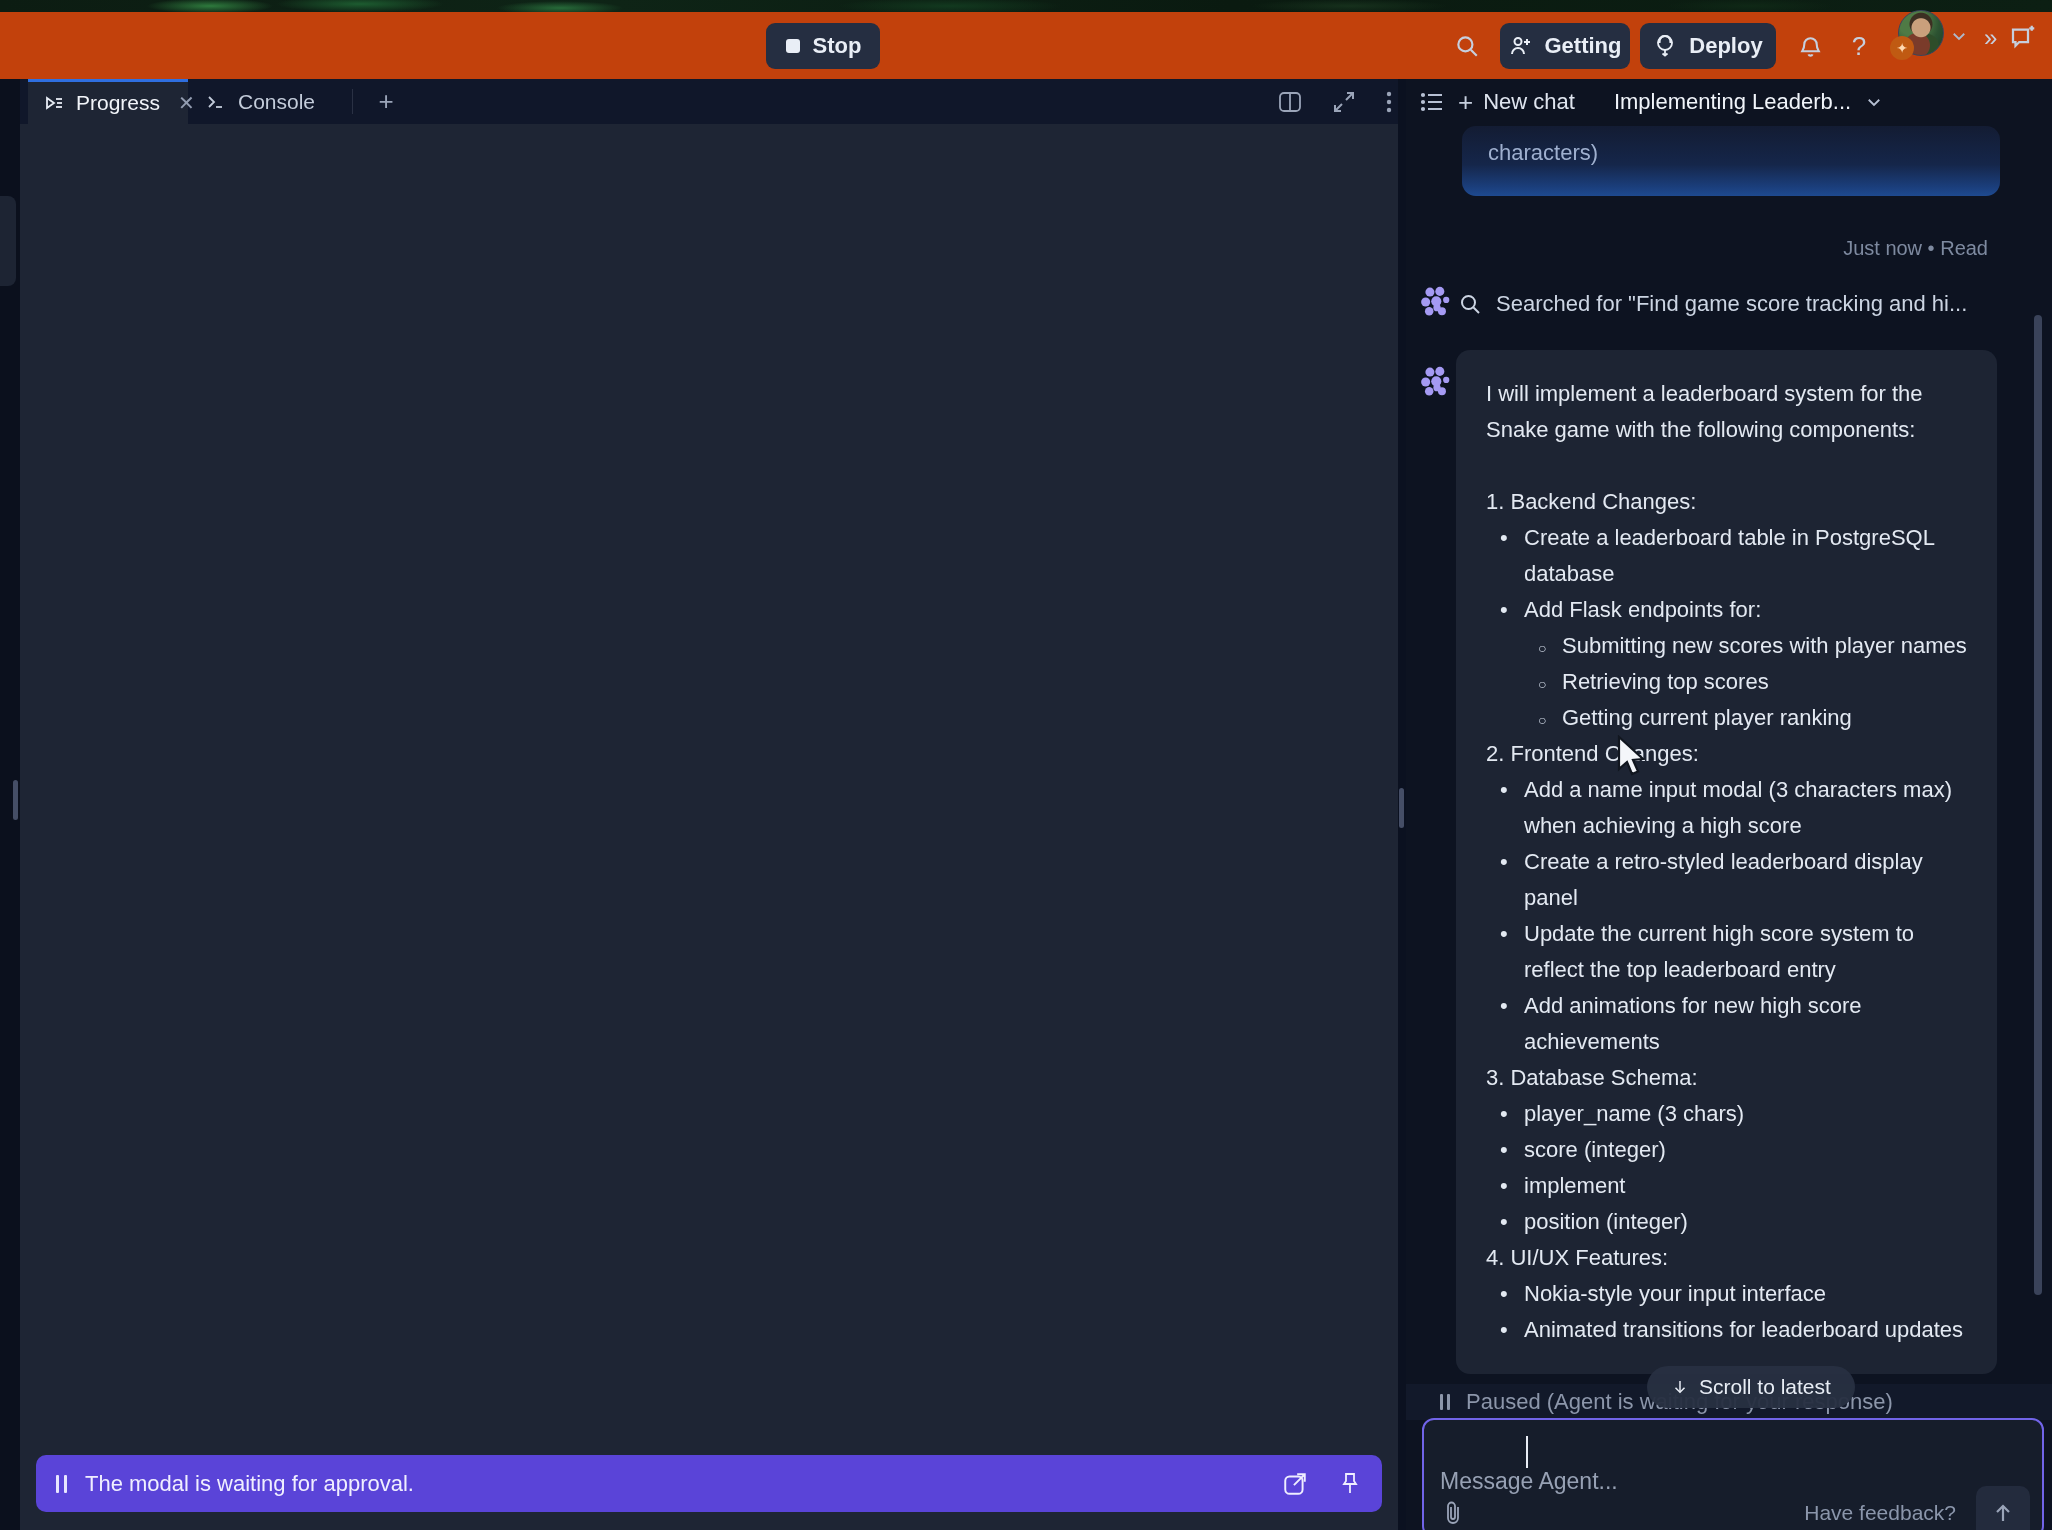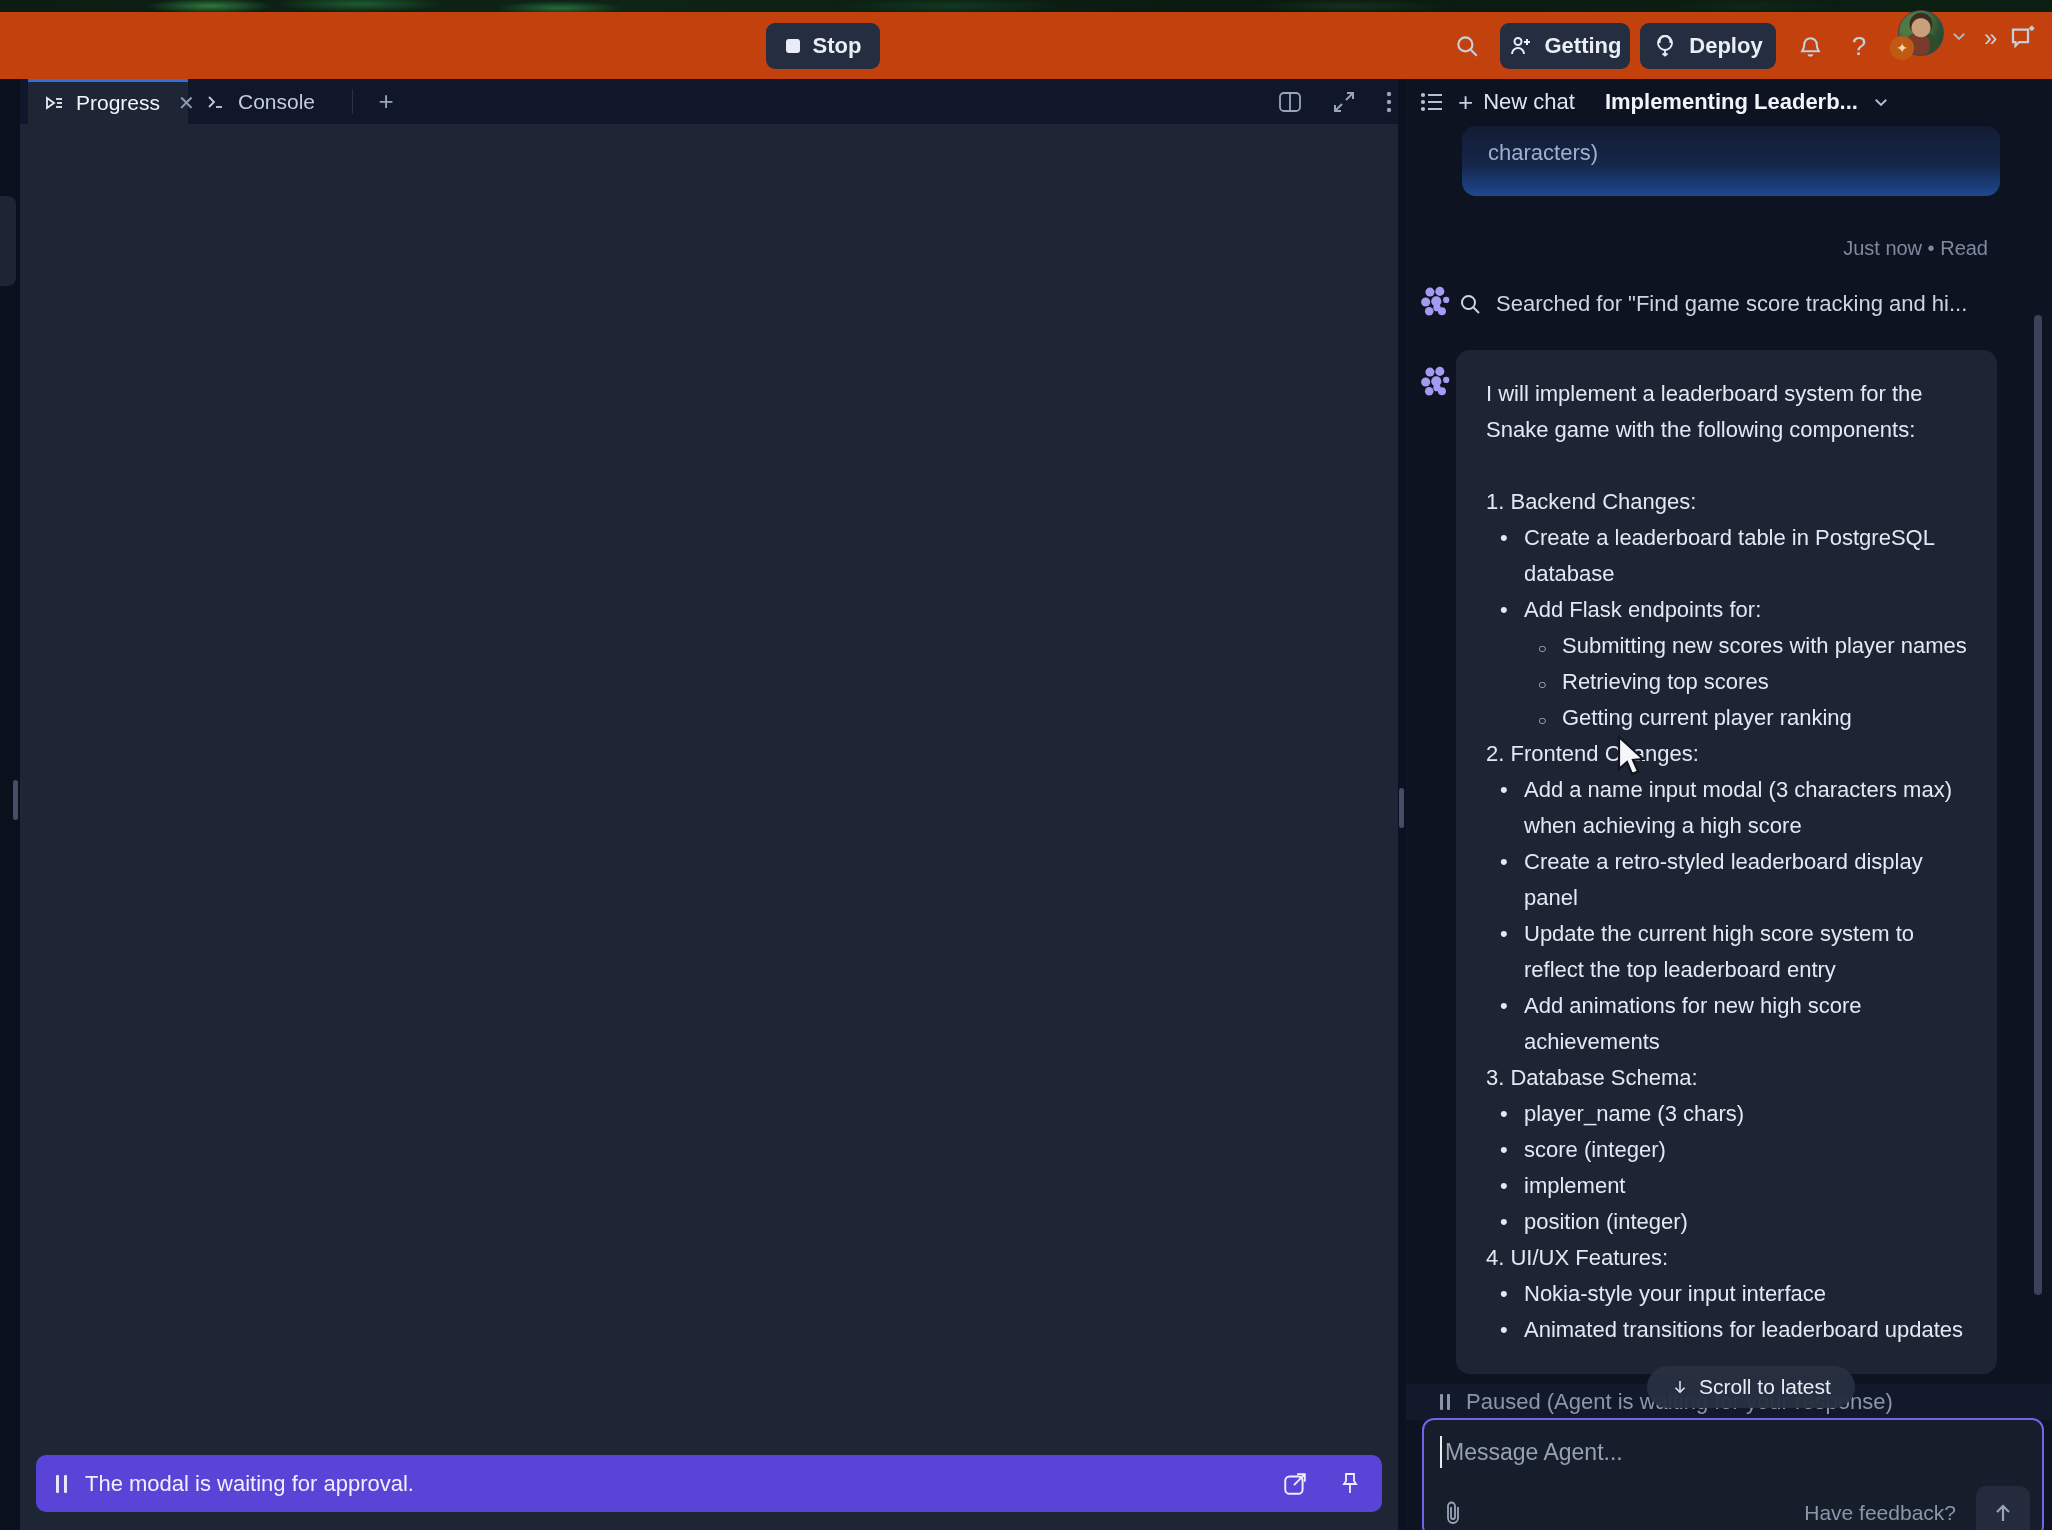--- a/index.html
+++ b/index.html
@@ -63,21 +63,21 @@
     padding:0 20px;box-sizing:border-box;gap:18px;color:#f0efff;}
   .banner .pause{display:flex;gap:5px;}
   .banner .pause i{width:3px;height:18px;background:#e8e6ff;border-radius:1px;}
   .banner .txt{font-size:22px;flex:1;}
   .banner .icons{display:flex;gap:30px;}
 
   
   .chat{left:1406px;top:79px;width:646px;height:1451px;background:#0d1321;}
   .chat-header{position:absolute;left:0;top:0;width:646px;height:46px;display:flex;
     align-items:center;gap:14px;padding:0 14px;box-sizing:border-box;}
-  .chat-header .title{font-size:22px;font-weight:700;color:#f0f4fa;margin-left:16px;}
+  .chat-header .title{font-size:22px;font-weight:400;color:#f0f4fa;margin-left:25px;}
   .newchat{display:flex;align-items:center;gap:10px;font-size:22px;color:#dfe5ef;cursor:pointer;}
 
   .messages{position:absolute;left:0;top:46px;width:646px;height:1259px;overflow:hidden;}
   .bubble{position:absolute;left:56px;top:1px;width:538px;height:70px;border-radius:14px;
     background:linear-gradient(180deg,#131c33 0%,#15264a 55%,#1b3f7d 88%,#1e4a90 100%);
     box-sizing:border-box;padding:14px 26px;font-size:22px;color:#9fb0cf;}
   .meta{position:absolute;right:64px;top:112px;font-size:20px;color:#7e8aa0;}
 
   .row-icon{position:absolute;left:14px;width:34px;height:34px;}
   .search-row{position:absolute;left:52px;top:166px;display:flex;align-items:center;gap:14px;
@@ -99,21 +99,21 @@
     display:flex;align-items:center;gap:16px;padding:0 34px;box-sizing:border-box;
     font-size:22px;color:#8c96aa;white-space:nowrap;overflow:hidden;}
   .paused .pause{display:flex;gap:4px;}
   .paused .pause i{width:3px;height:16px;background:#8c96aa;border-radius:1px;}
   .pill{position:absolute;left:241px;top:1287px;height:42px;padding:0 24px;
     background:rgba(40,48,66,0.96);border-radius:22px;display:flex;align-items:center;gap:10px;
     font-size:21px;color:#e8edf5;cursor:pointer;z-index:5;}
 
   .composer{position:absolute;left:16px;top:1339px;width:622px;height:120px;
     background:#161d2b;border:2px solid #7164e8;border-radius:12px;box-sizing:border-box;}
-  .composer .line{position:absolute;left:16px;top:16px;display:flex;align-items:center;}
+  .composer .line{position:absolute;left:16px;top:16px;display:flex;align-items:center;flex-direction:column;}
   .caret{width:2px;height:32px;background:#e8edf5;margin-right:3px;}
   .placeholder{font-size:23px;color:#97a1b4;}
   .composer .bottom{position:absolute;left:0;right:0;top:66px;height:54px;display:flex;
     align-items:center;padding:0 12px 0 18px;box-sizing:border-box;gap:20px;}
   .feedback{margin-left:auto;font-size:21px;color:#8b96ab;cursor:pointer;}
   .send{width:54px;height:54px;background:#232b3d;border-radius:10px;display:flex;
     align-items:center;justify-content:center;color:#9aa4b8;cursor:pointer;}
 
   .cursor{position:absolute;left:1613px;top:735px;z-index:50;}
 </style>

